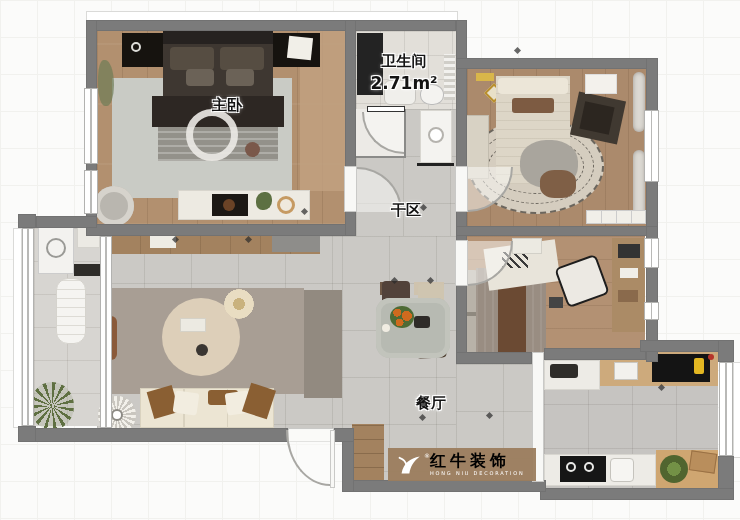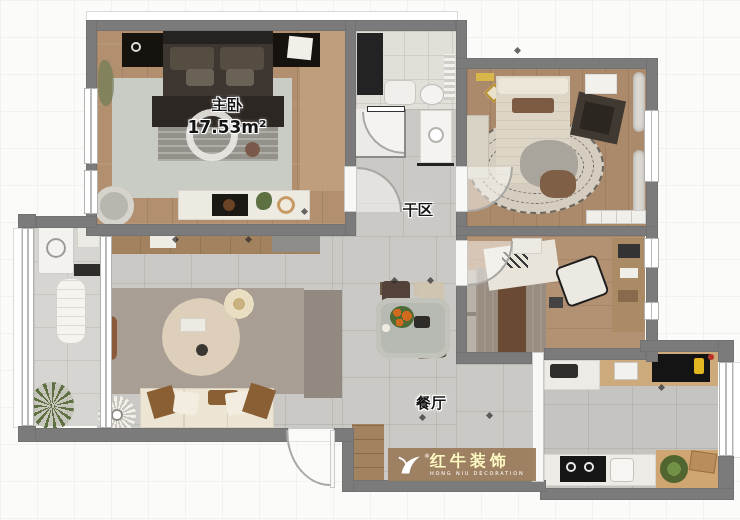--- a/index.html
+++ b/index.html
@@ -28,21 +28,21 @@
   .rn,.ra{display:block;font-weight:bold;color:#141414;white-space:nowrap;
     text-shadow:-1px -1px 0 #fff,1px -1px 0 #fff,-1px 1px 0 #fff,1px 1px 0 #fff,0 0 4px #fff;}
   .rn{font-size:15px;}
   .ra{font-size:17px;margin-top:4px;}
   .ra:empty{display:none;}
   .mark{position:absolute;width:5px;height:5px;background:#2a2a2a;opacity:.7;transform:rotate(45deg);z-index:30;}
   .wm{position:absolute;left:388px;top:448px;width:148px;height:33px;background:rgba(155,125,94,.95);z-index:50;display:flex;align-items:center;}
   .wm-logo{width:26px;height:24px;margin-left:9px;flex:0 0 auto;}
   .wm-reg{color:#fff;font-size:6px;position:absolute;left:36px;top:4px;}
   .wm-txt{margin-left:7px;}
-  .wm-brand{display:block;color:#fef9c3;font-size:16px;font-weight:bold;letter-spacing:4px;line-height:1;}
+  .wm-brand{display:block;color:#000000;font-size:16px;font-weight:bold;letter-spacing:4px;line-height:1;}
   .wm-sub{display:block;color:#fff;font-size:5px;letter-spacing:1.8px;margin-top:2px;line-height:1;}
   .furn{position:absolute;box-sizing:border-box;}
 </style>
 </head>
 <body>
 
 <div class="plan">
 
   <div class="eave" style="left:86px;top:11px;width:370px;height:8px;"></div>
   <div class="eave" style="left:13px;top:228px;width:7px;height:198px;"></div>
@@ -230,23 +230,26 @@
   <div class="mark" style="left:421px;top:205px;"></div>
   <div class="mark" style="left:392px;top:278px;"></div>
   <div class="mark" style="left:428px;top:278px;"></div>
   <div class="mark" style="left:420px;top:415px;"></div>
   <div class="mark" style="left:487px;top:413px;"></div>
   <div class="mark" style="left:659px;top:385px;"></div>
   <div class="mark" style="left:515px;top:48px;"></div>
 
   <div class="rlabel" style="left:227px;top:97px;">
     <span class="rn">主卧</span>
-    <span class="ra">17.53m²</span>
-  </div>
-  <div class="rlabel" style="left:406px;top:202px;margin-left:12px;">
+  </div>
+  <div class="rlabel" style="left:404px;top:53px;">
+    <span class="rn">卫生间</span>
+    <span class="ra">2.71m²</span>
+  </div>
+  <div class="rlabel" style="left:406px;top:202px;">
     <span class="rn">干区</span>
 
   </div>
   <div class="rlabel" style="left:431px;top:395px;">
     <span class="rn">餐厅</span>
 
   </div>
 
   <div class="wm">
     <svg class="wm-logo" viewBox="0 0 40 36" xmlns="http://www.w3.org/2000/svg">

